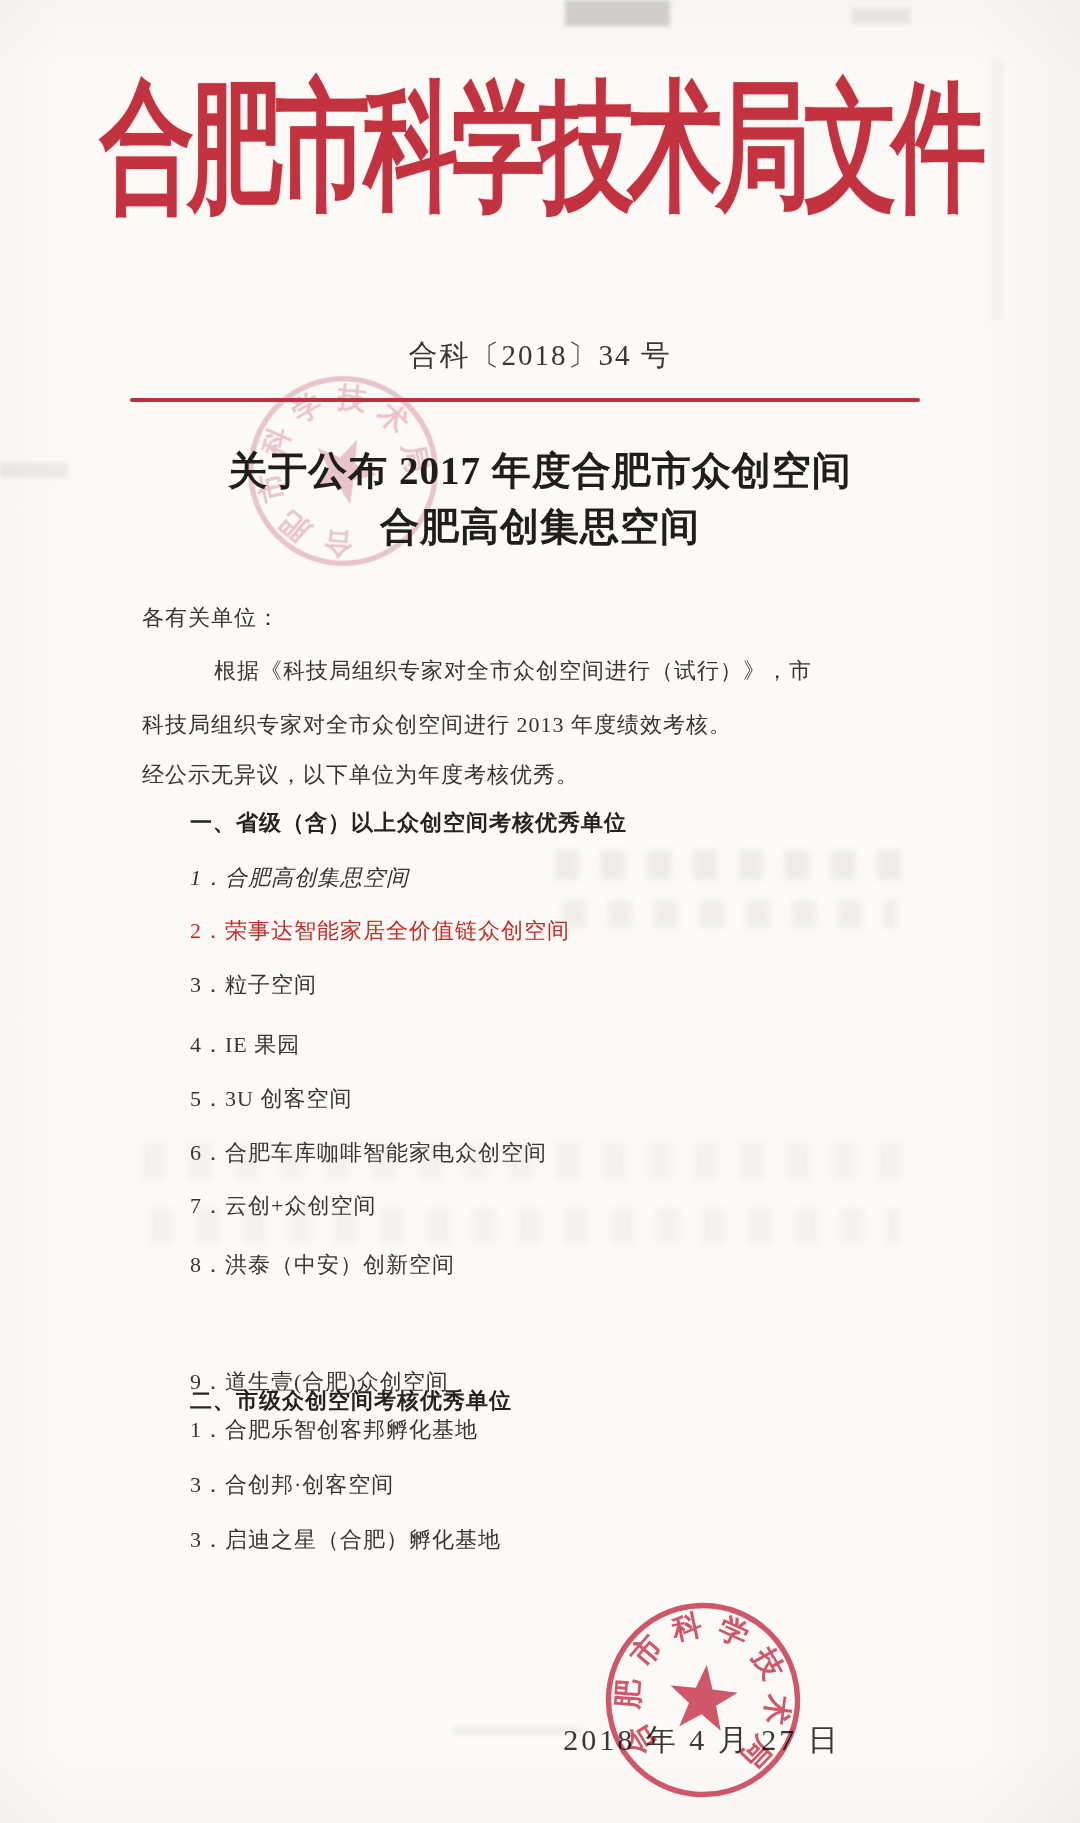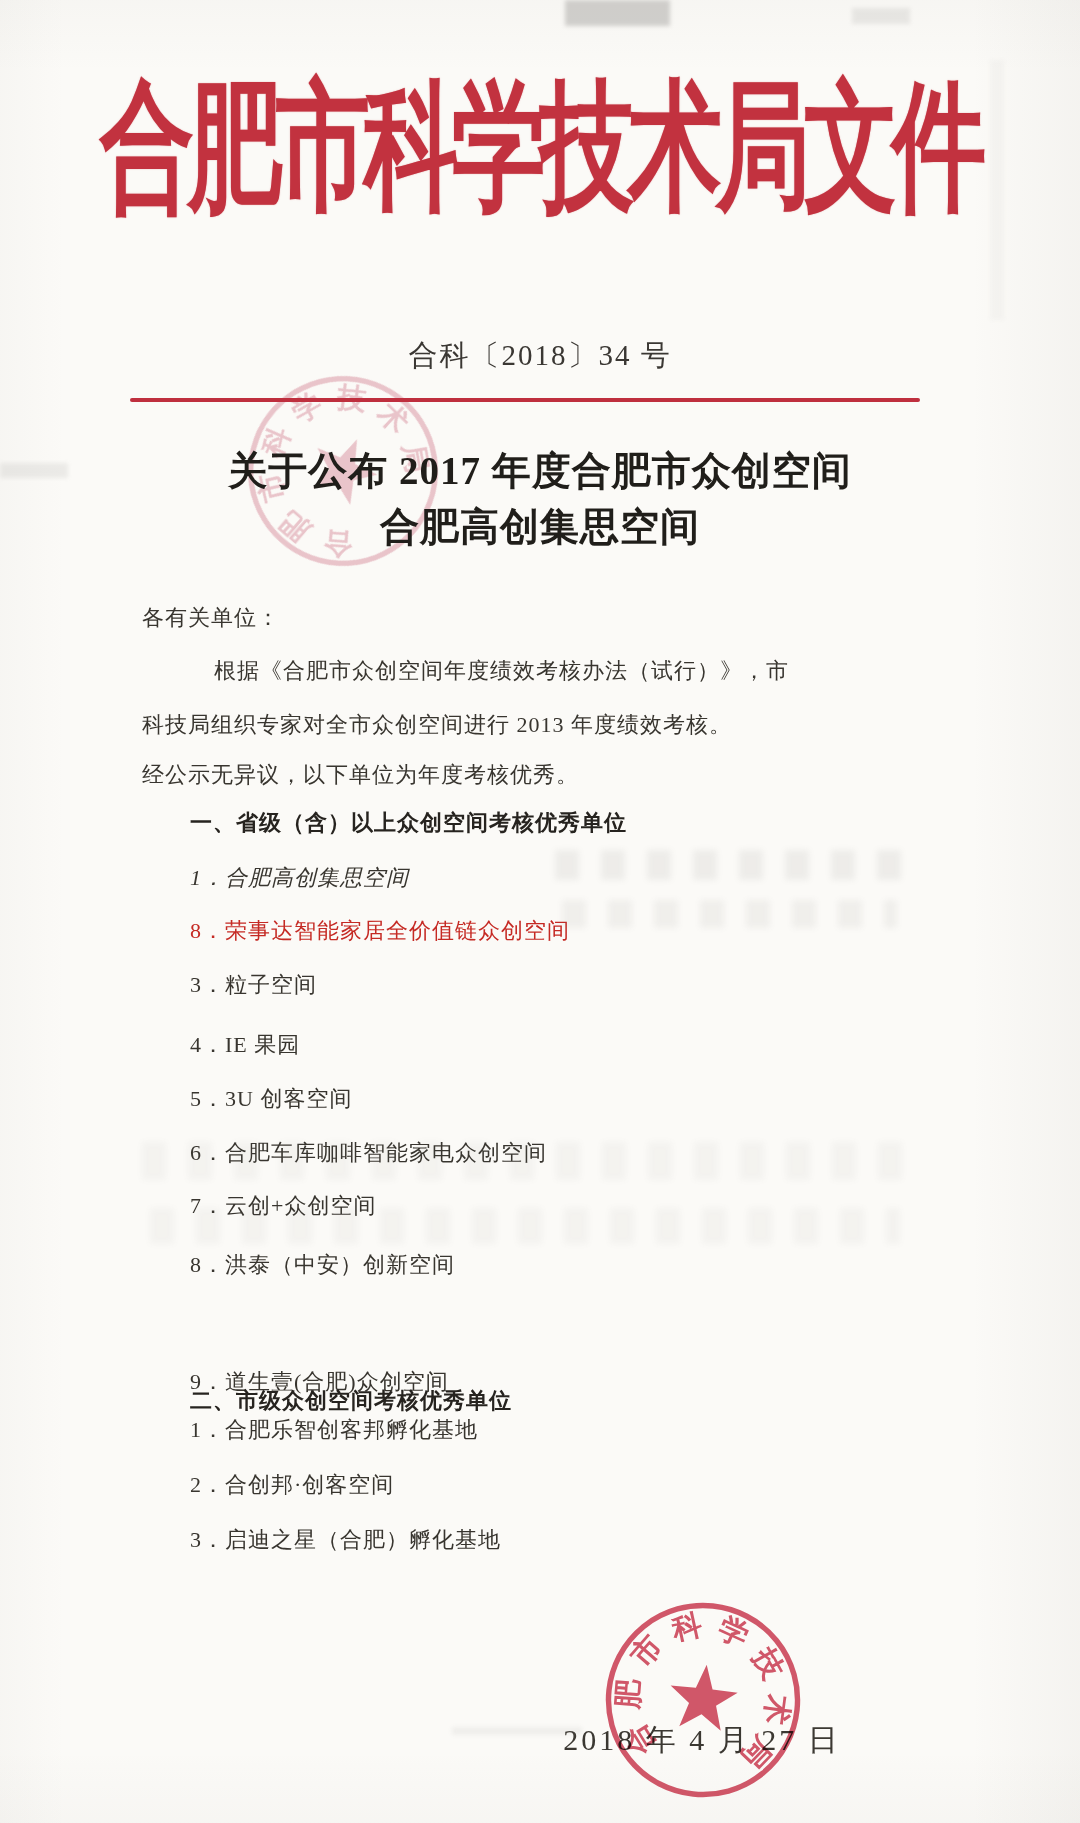--- a/index.html
+++ b/index.html
@@ -91,38 +91,38 @@
   </div>
 
   <div class="abs header-title">合肥市科学技术局文件</div>
   <div class="abs doc-number">合科〔2018〕34 号</div>
   <div class="abs red-divider"></div>
 
   <div class="abs title-line title-1">关于公布 2017 年度合肥市众创空间</div>
   <div class="abs title-line title-2">合肥高创集思空间</div>
 
   <div class="abs body-line" style="top:600px;left:142px;">各有关单位：</div>
-  <div class="abs body-line" style="top:653px;left:214px;">根据《合肥市众创空间年度绩效考核办法（试行）》，市</div>
+  <div class="abs body-line" style="top:653px;left:214px;">根据《科技局组织专家对全市众创空间进行（试行）》，市</div>
   <div class="abs body-line" style="top:707px;left:142px;">科技局组织专家对全市众创空间进行 2013 年度绩效考核。</div>
   <div class="abs body-line" style="top:757px;left:142px;">经公示无异议，以下单位为年度考核优秀。</div>
 
   <div class="abs body-line bold" style="top:805px;left:190px;">一、省级（含）以上众创空间考核优秀单位</div>
   <div class="abs body-line" style="top:860px;left:190px;font-style:italic;">1．合肥高创集思空间</div>
-  <div class="abs body-line hl" style="top:913px;left:190px;">8．荣事达智能家居全价值链众创空间</div>
+  <div class="abs body-line hl" style="top:913px;left:190px;">2．荣事达智能家居全价值链众创空间</div>
   <div class="abs body-line" style="top:967px;left:190px;">3．粒子空间</div>
   <div class="abs body-line" style="top:1027px;left:190px;">4．IE 果园</div>
   <div class="abs body-line" style="top:1081px;left:190px;">5．3U 创客空间</div>
   <div class="abs body-line" style="top:1135px;left:190px;">6．合肥车库咖啡智能家电众创空间</div>
   <div class="abs body-line" style="top:1188px;left:190px;">7．云创+众创空间</div>
   <div class="abs body-line" style="top:1247px;left:190px;">8．洪泰（中安）创新空间</div>
   <div class="abs body-line" style="top:1364px;left:190px;">9．道生壹(合肥)众创空间</div>
 
   <div class="abs body-line bold" style="top:1355px;left:190px;margin-top:28px;">二、市级众创空间考核优秀单位</div>
   <div class="abs body-line" style="top:1412px;left:190px;">1．合肥乐智创客邦孵化基地</div>
-  <div class="abs body-line" style="top:1467px;left:190px;">2．合创邦·创客空间</div>
+  <div class="abs body-line" style="top:1467px;left:190px;">3．合创邦·创客空间</div>
   <div class="abs body-line" style="top:1522px;left:190px;">3．启迪之星（合肥）孵化基地</div>
 
   <div class="abs date-line">2018 年 4 月 27 日</div>
 
   <div class="abs seal seal-bottom">
     <svg width="256" height="256" viewBox="0 0 260 260">
       <circle cx="130" cy="130" r="96" fill="none" stroke="currentColor" stroke-width="5.5"></circle>
       <polygon fill="currentColor" points="130,94 138.52,118.27 164.24,118.88 143.79,134.48 151.16,159.12 130,144.5 108.84,159.12 116.21,134.48 95.76,118.88 121.48,118.27"></polygon>
       <text x="130" y="64" font-size="30" text-anchor="middle" fill="currentColor" transform="rotate(-128 130 130)">合</text>
       <text x="130" y="64" font-size="30" text-anchor="middle" fill="currentColor" transform="rotate(-91.4 130 130)">肥</text>

